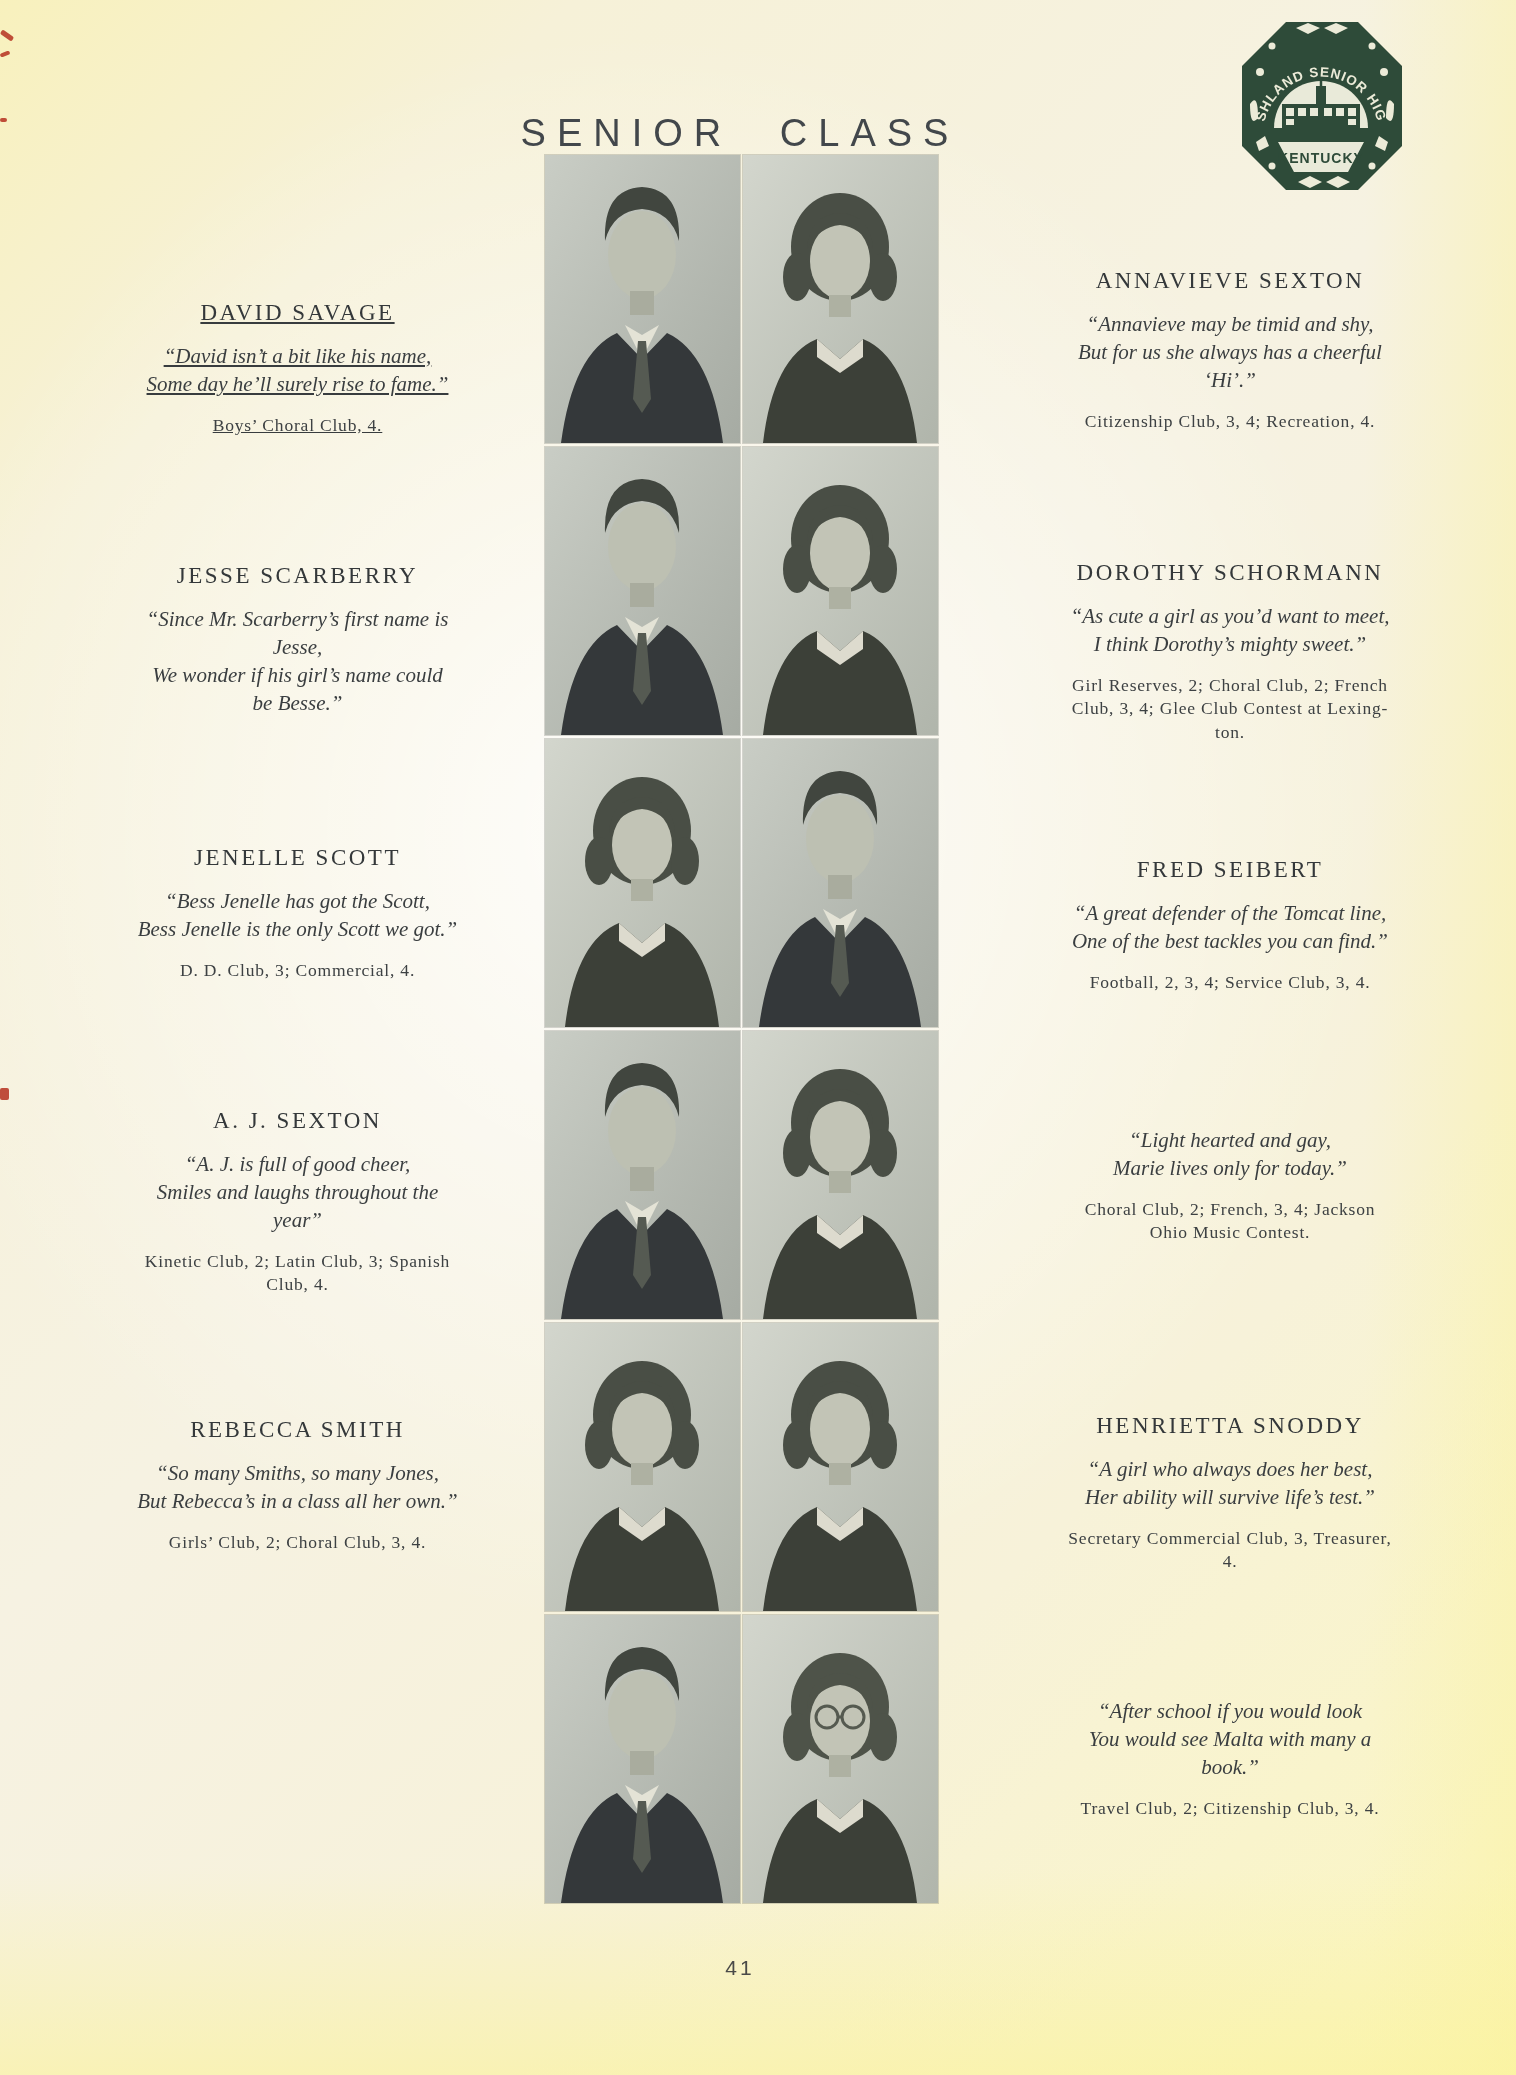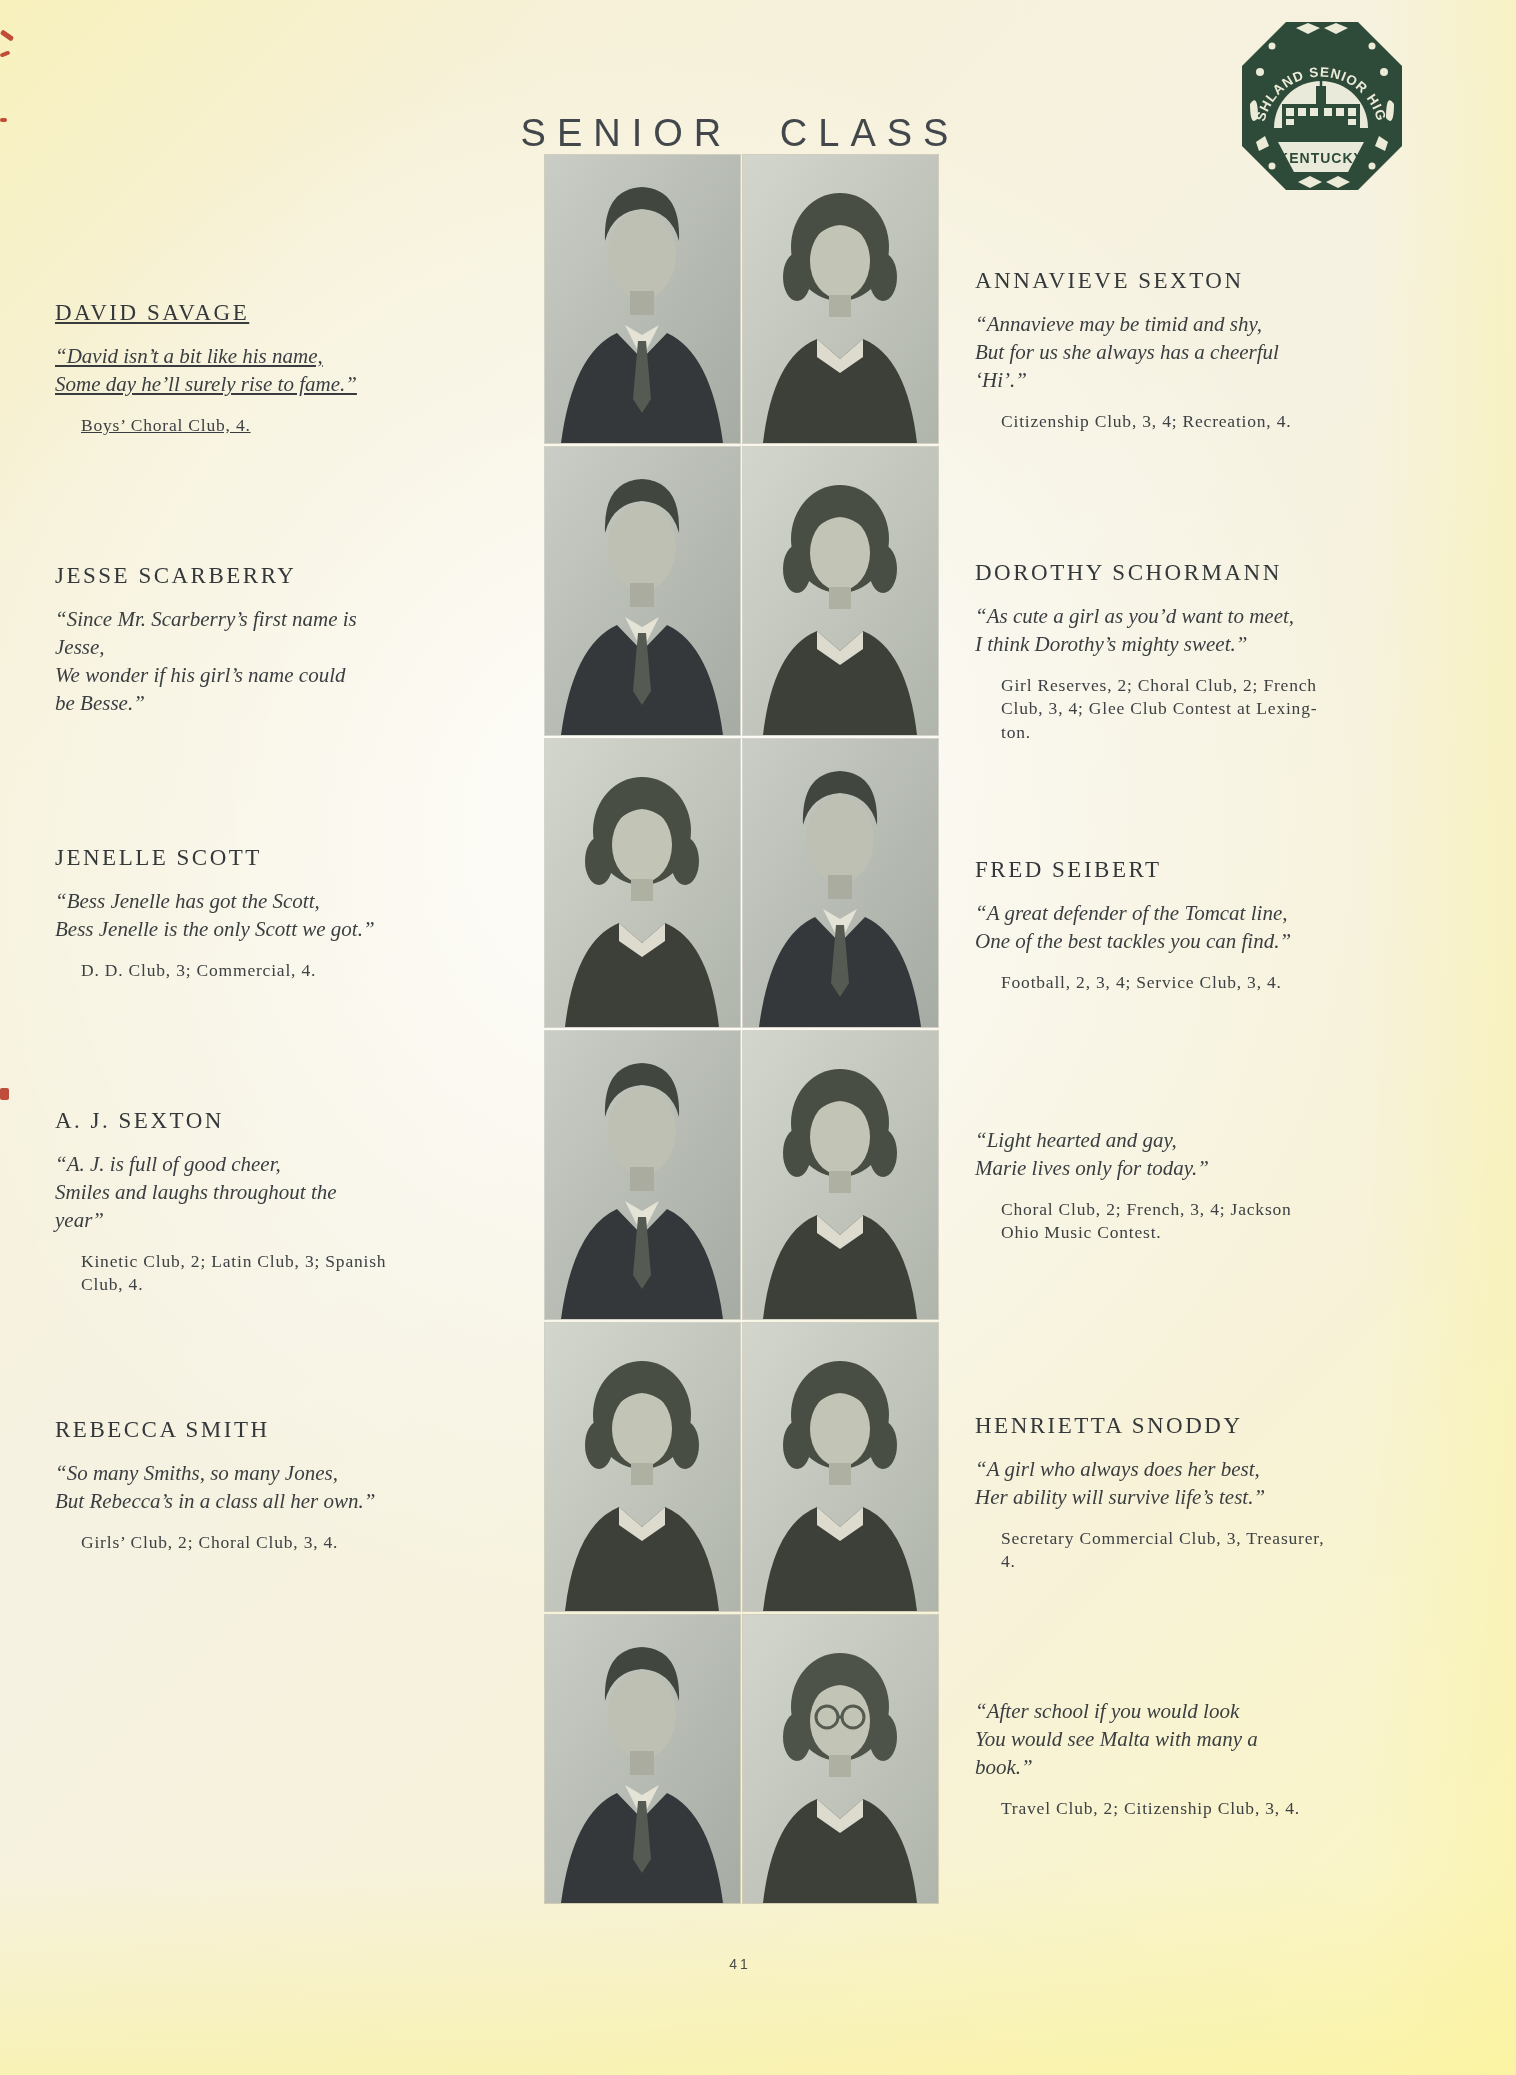--- a/index.html
+++ b/index.html
@@ -13,36 +13,36 @@
       linear-gradient(135deg, #f8f1bd 0%, #f6f1d8 16%, #f6f2e2 45%, #f7f2d9 72%, #fbf6bf 100%);
   }
   .title{
     position:absolute;left:350px;top:80px;width:780px;text-align:center;
     font-family:"Liberation Sans",sans-serif;font-size:38px;font-weight:400;
     letter-spacing:11px;word-spacing:26px;color:#42474b;margin-top:32px;
   }
   .emblem{position:absolute;left:1236px;top:16px;width:172px;height:180px;}
   .photo{position:absolute;width:195px;height:288px;box-shadow:0 0 0 1px rgba(90,95,88,0.25);}
   .photo svg{display:block;width:100%;height:100%;}
-  .entry{position:absolute;}
+  .entry{position:absolute;text-align:center;}
   .entry h3{
     font-size:23px;font-weight:normal;letter-spacing:2.5px;
     margin:0 0 17px 0;color:#34383a;
   }
   .entry .quote{
     font-style:italic;font-size:21px;line-height:1.33;margin:0 0 15px 0;
     white-space:pre-line;color:#3a3e40;
   }
   .entry .acts{
     font-size:17.5px;line-height:1.35;margin:0;padding:0 26px;
     white-space:pre-line;letter-spacing:0.8px;color:#3d4143;
   }
   .pagenum{
     position:absolute;left:690px;top:1956px;width:100px;text-align:center;
-    font-family:"Liberation Sans",sans-serif;font-size:14px;letter-spacing:3px;color:#4a4a48;
+    font-family:"Liberation Sans",sans-serif;font-size:21px;letter-spacing:3px;color:#4a4a48;
   }
   .redmark{position:absolute;background:#b5301f;border-radius:2px;opacity:0.85;}
   .defs-hidden{position:absolute;width:0;height:0;overflow:hidden;}
 </style>
 </head>
 <body>
 
 <svg class="defs-hidden" aria-hidden="true">
   <defs>
     <linearGradient id="pbgA" x1="0" y1="0" x2="1" y2="1">

